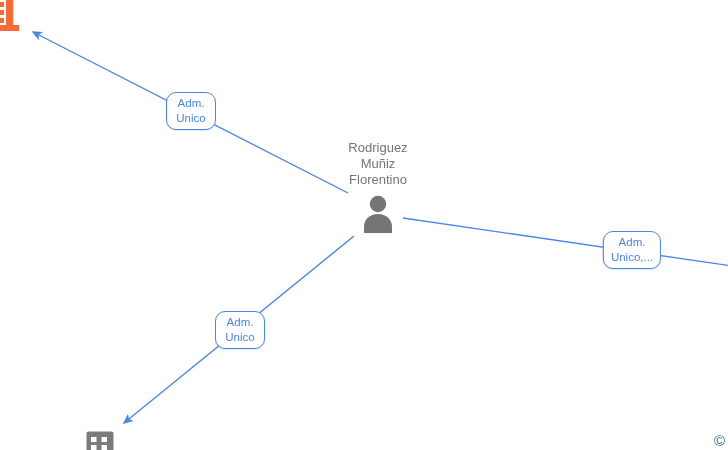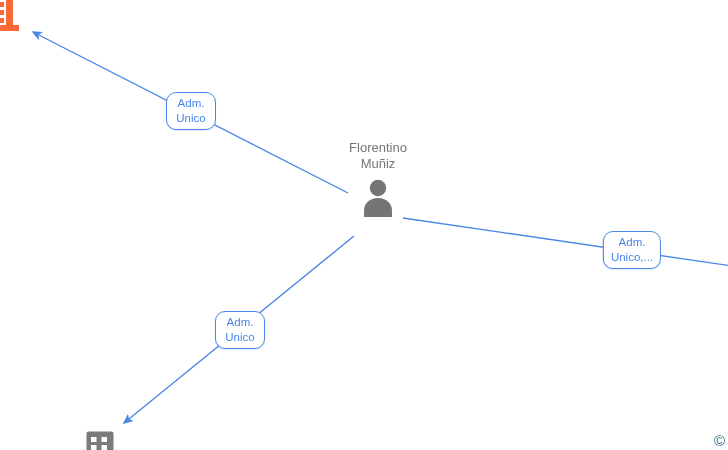--- a/index.html
+++ b/index.html
@@ -114,22 +114,23 @@
   <svg class="corner-icon" style="left:0; top:0;" width="22" height="32" viewBox="0 0 22 32" xmlns="http://www.w3.org/2000/svg">
     <rect class="orange-shape" x="6" y="0" width="7" height="26"></rect>
     <rect class="orange-shape" x="0" y="2" width="4" height="5"></rect>
     <rect class="orange-shape" x="0" y="10" width="4" height="5"></rect>
     <rect class="orange-shape" x="0" y="18" width="4" height="5"></rect>
     <rect class="orange-shape" x="0" y="25" width="19" height="6"></rect>
   </svg>
 
   <div class="person-node">
     <div class="person-name">
+      <div>Rodriguez</div>
+      <div>Muñiz</div>
       <div>Florentino</div>
-      <div>Muñiz</div>
     </div>
     <svg class="person-icon-svg" width="32" height="38" viewBox="0 0 32 38" xmlns="http://www.w3.org/2000/svg">
       <circle class="person-shape" cx="16" cy="9" r="8.2"></circle>
       <path class="person-shape" d="M16,19 c-8.5,0 -14,5.8 -14,12.5 V38 h28 v-6.5 C30,24.8 24.5,19 16,19 z"></path>
     </svg>
   </div>
 
   <div class="edge-label" style="left:191px; top:111px;">
     <span class="label-line">Adm.</span>
     <span class="label-line">Unico</span>

